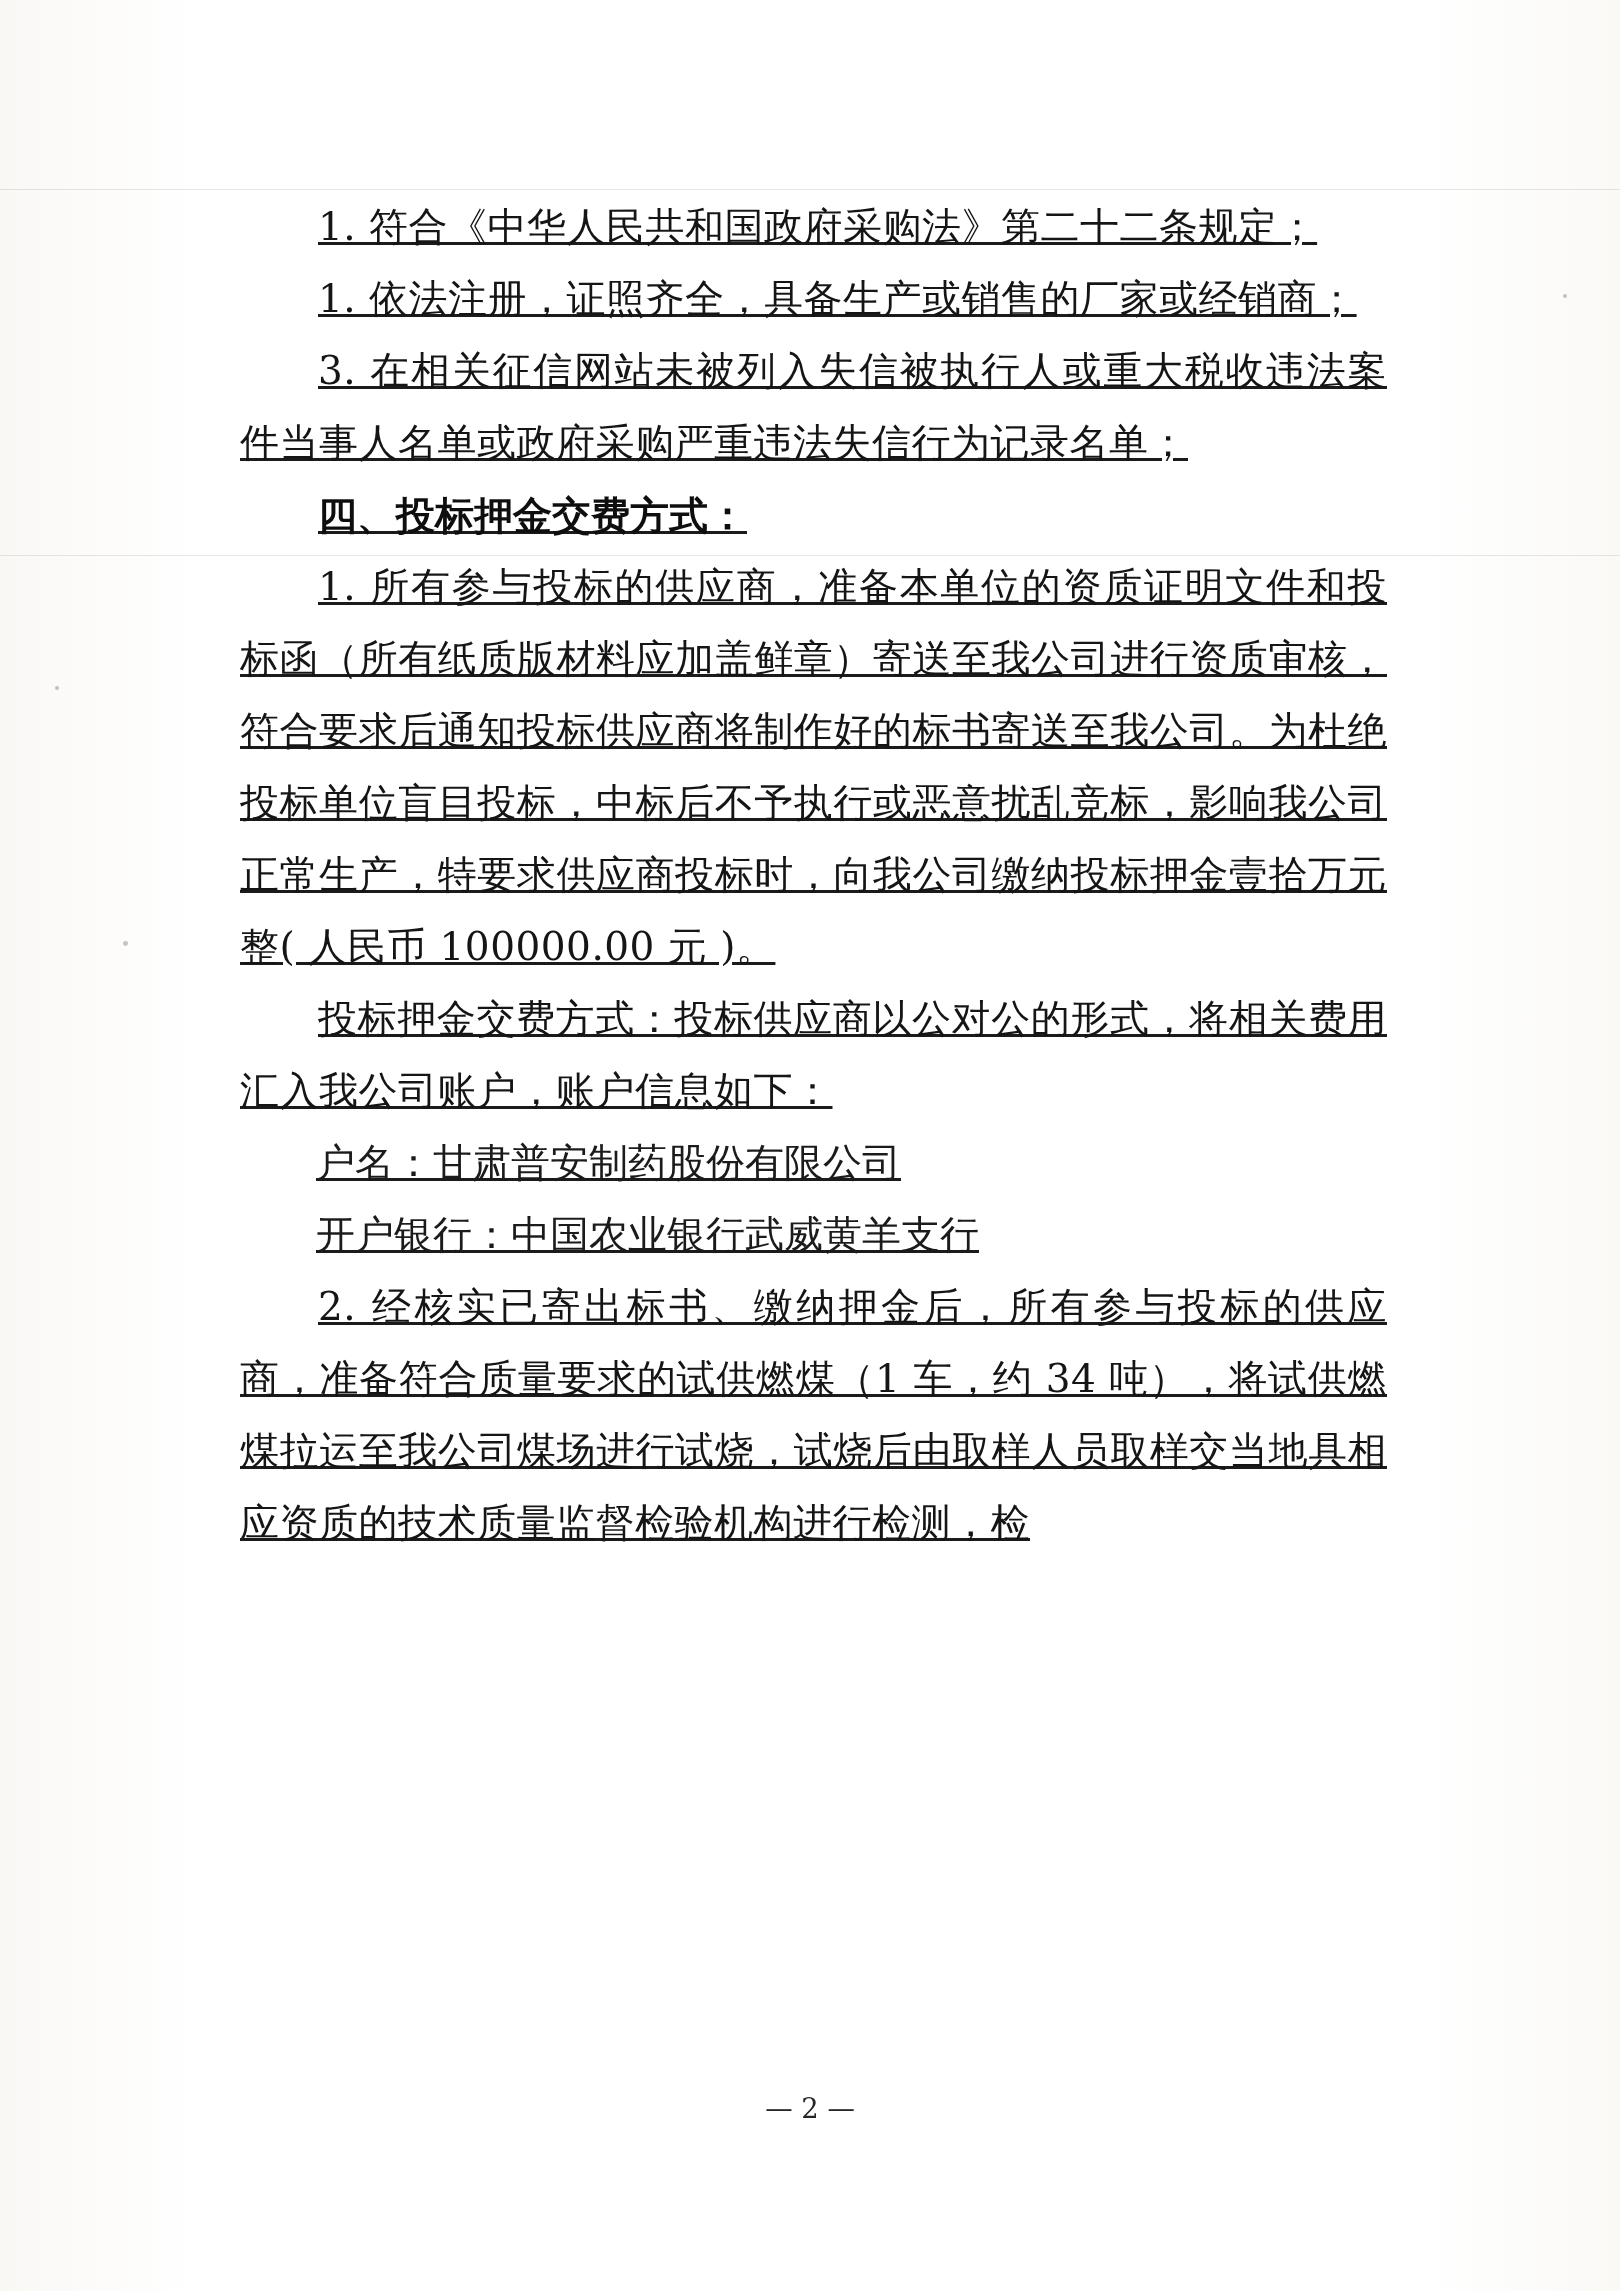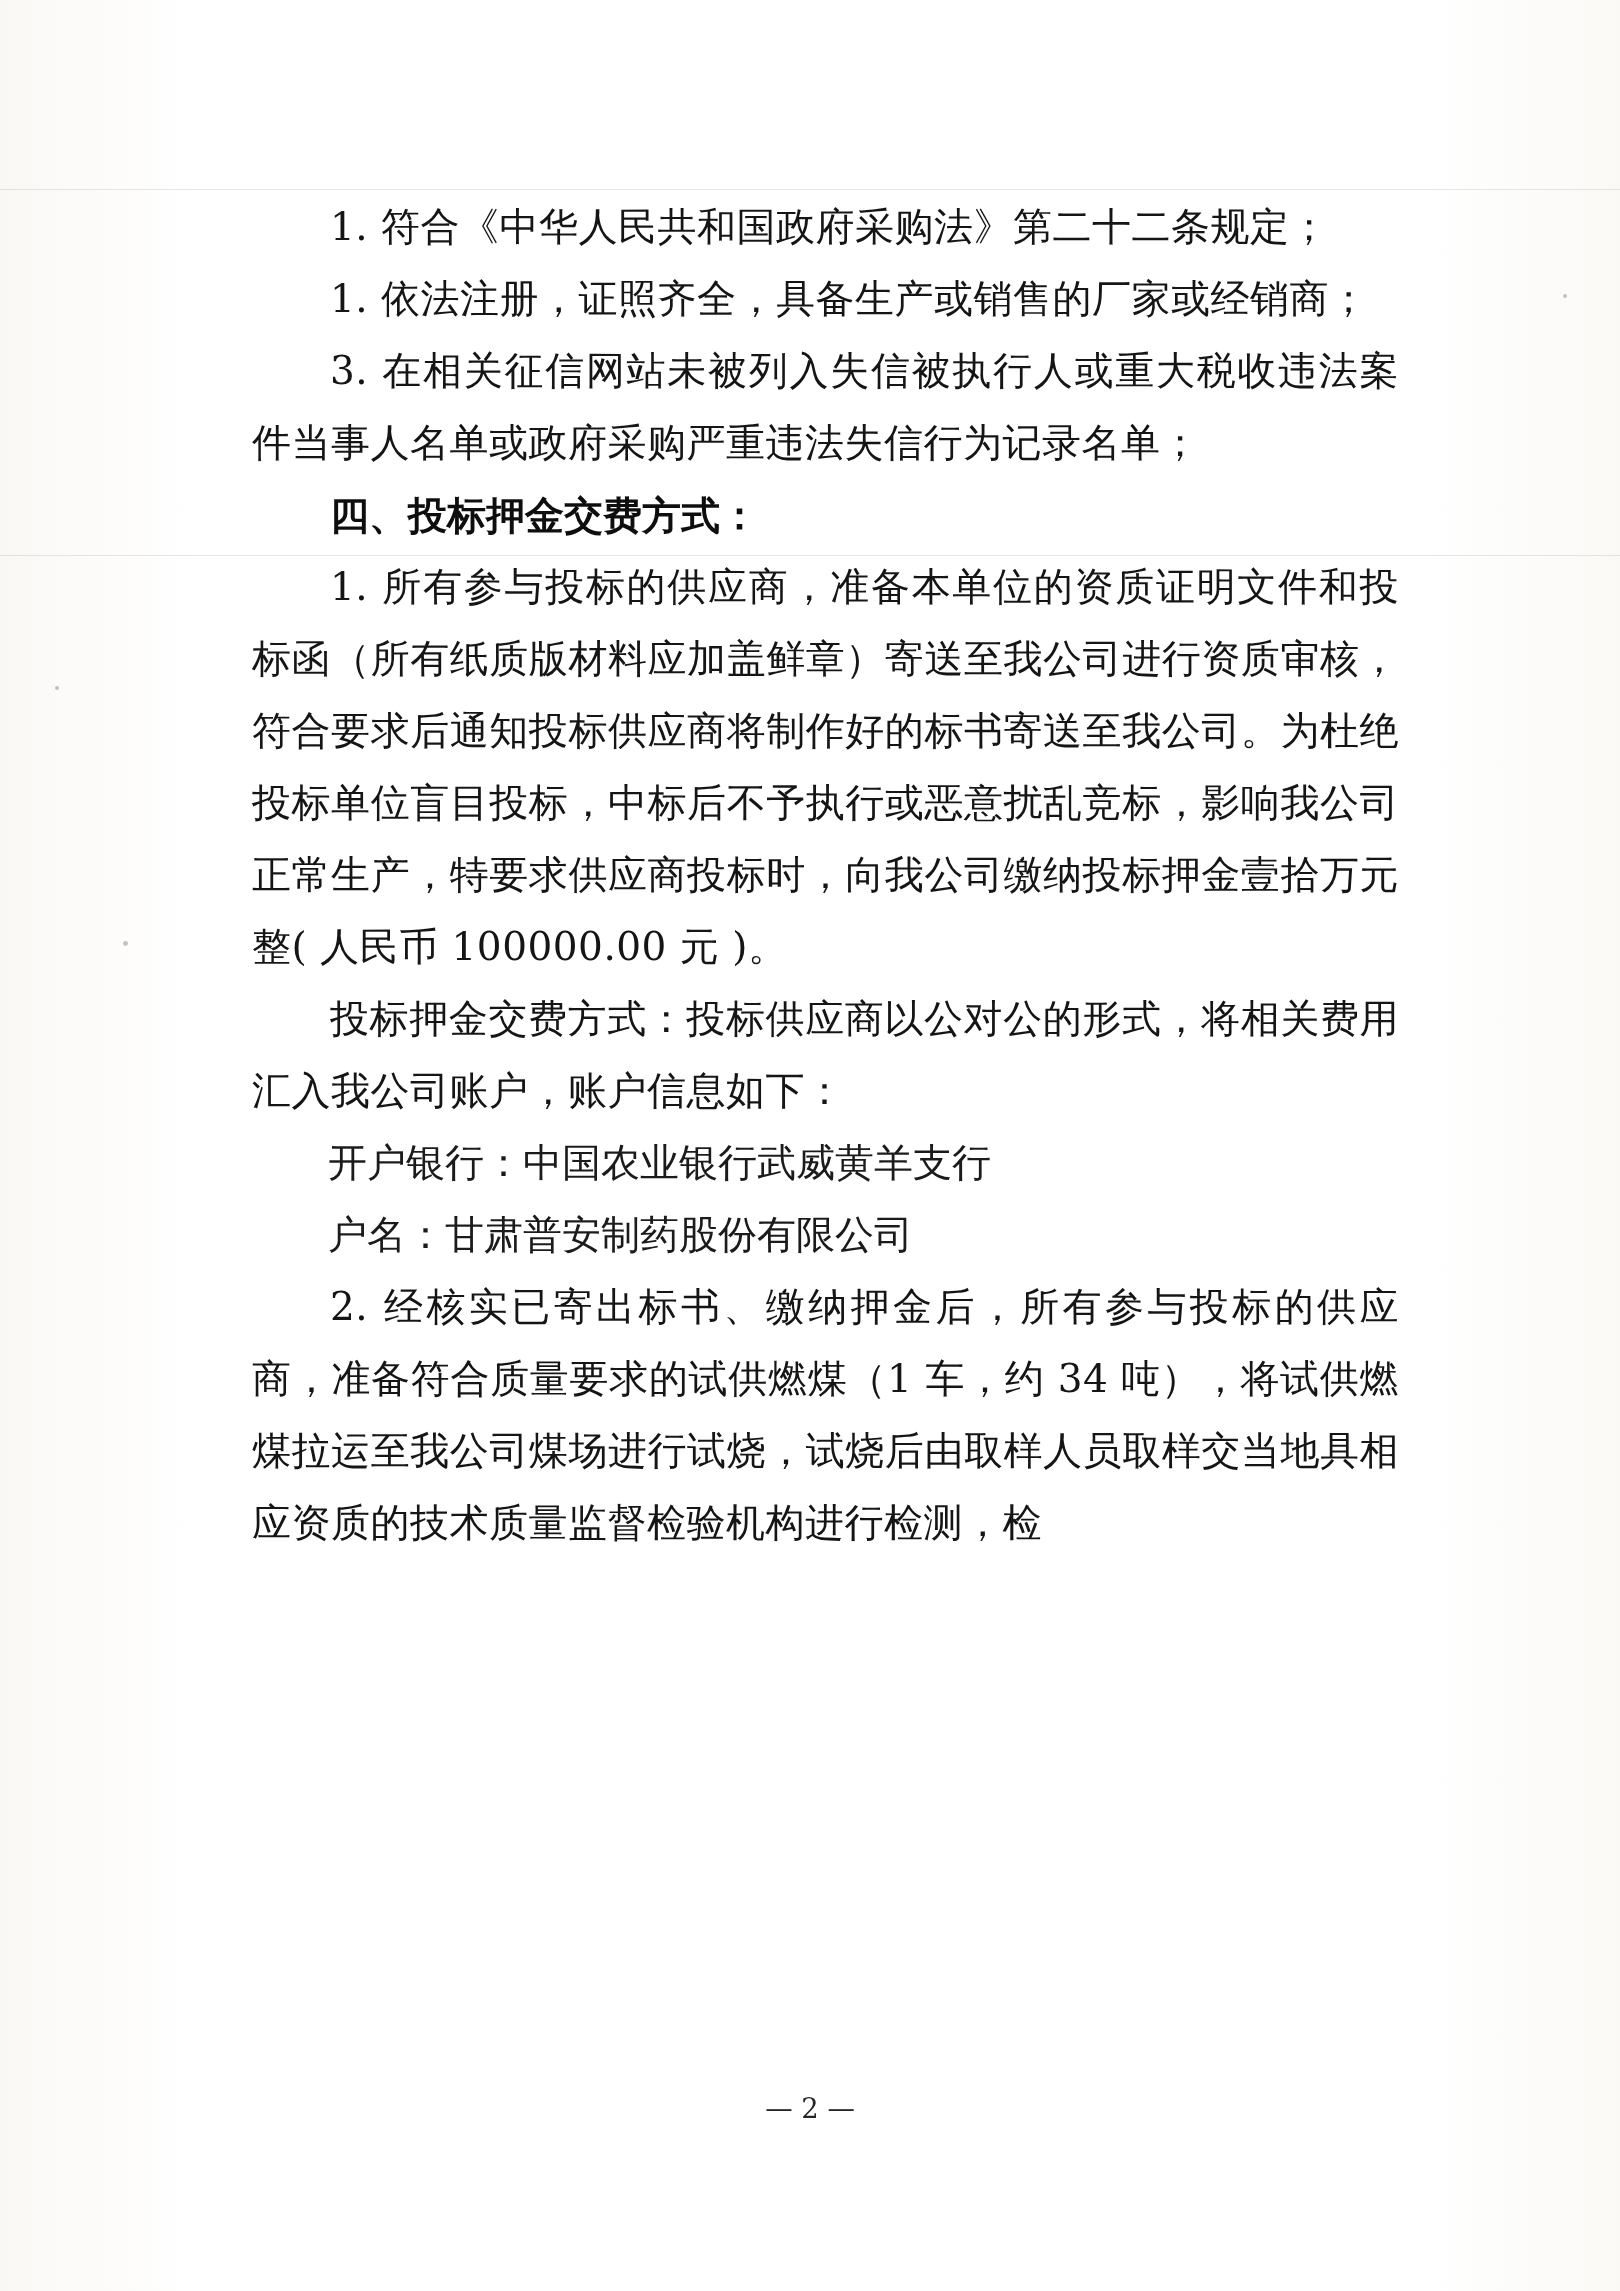--- a/index.html
+++ b/index.html
@@ -36,23 +36,24 @@
   .scanline.s2 { top: 555px; }
 
   .edge-fleck {
     position: absolute;
     background: rgba(90,90,90,0.35);
     border-radius: 50%;
   }
 
   .content {
     position: absolute;
-    left: 252px;
+    left: 240px;
     top: 191px;
     width: 1147px;
+    text-decoration: underline;
   }
 
   .para {
     font-size: 39px;
     line-height: 72px;
     letter-spacing: 0.5px;
     text-align: justify;
     text-justify: inter-character;
     margin: 0;
     color: #151515;
@@ -112,22 +113,22 @@
     <p class="para indent">1. 符合《中华人民共和国政府采购法》第二十二条规定；</p>
     <p class="para indent">1. 依法注册，证照齐全，具备生产或销售的厂家或经销商；</p>
     <p class="para indent">3. 在相关征信网站未被列入失信被执行人或重大税收违法案件当事人名单或政府采购严重违法失信行为记录名单；</p>
 
     <p class="heading">四、投标押金交费方式：</p>
 
     <p class="para indent">1. 所有参与投标的供应商，准备本单位的资质证明文件和投标函（所有纸质版材料应加盖鲜章）寄送至我公司进行资质审核，符合要求后通知投标供应商将制作好的标书寄送至我公司。为杜绝投标单位盲目投标，中标后不予执行或恶意扰乱竞标，影响我公司正常生产，特要求供应商投标时，向我公司缴纳投标押金壹拾万元整( 人民币 100000.00 元 )。</p>
     <p class="para indent">投标押金交费方式：投标供应商以公对公的形式，将相关费用汇入我公司账户，账户信息如下：</p>
 
     <div class="account-block">
+      <p class="account-line">户名：甘肃普安制药股份有限公司</p>
       <p class="account-line">开户银行：中国农业银行武威黄羊支行</p>
-      <p class="account-line">户名：甘肃普安制药股份有限公司</p>
     </div>
 
     <p class="para indent">2. 经核实已寄出标书、缴纳押金后，所有参与投标的供应商，准备符合质量要求的试供燃煤（1 车，约 34 吨），将试供燃煤拉运至我公司煤场进行试烧，试烧后由取样人员取样交当地具相应资质的技术质量监督检验机构进行检测，检</p>
 
   </div>
 
   <div class="footer">
     <span class="num">— 2 —</span>
   </div>
 

